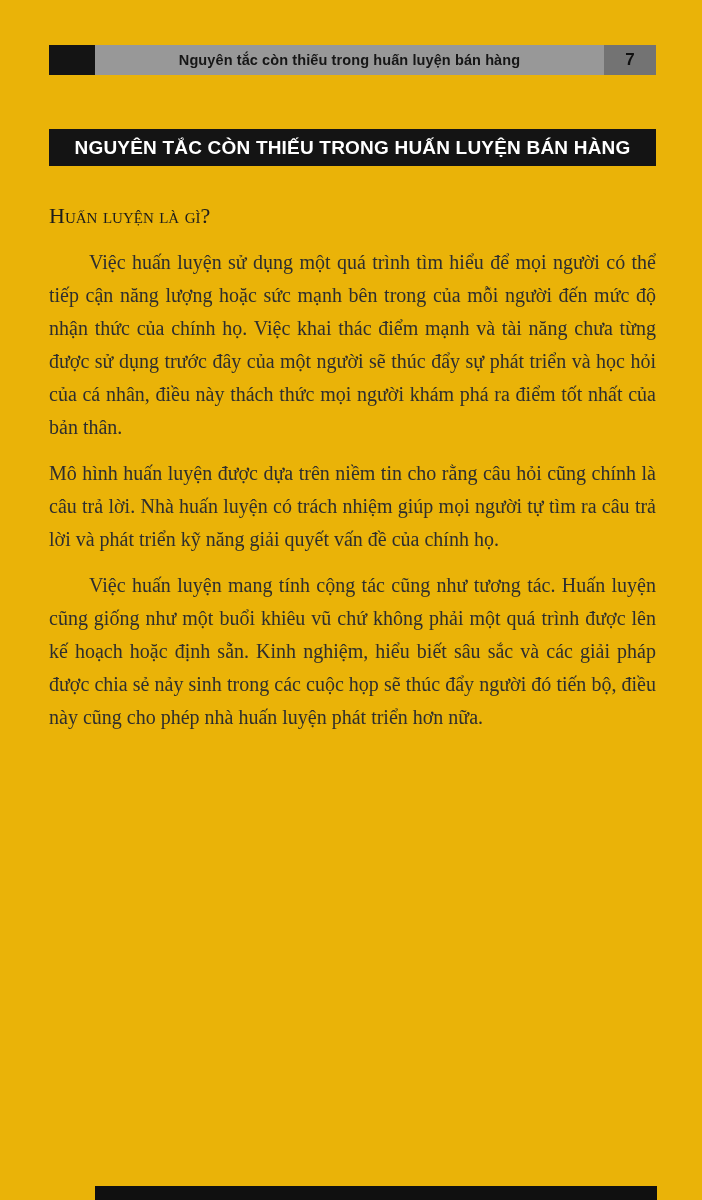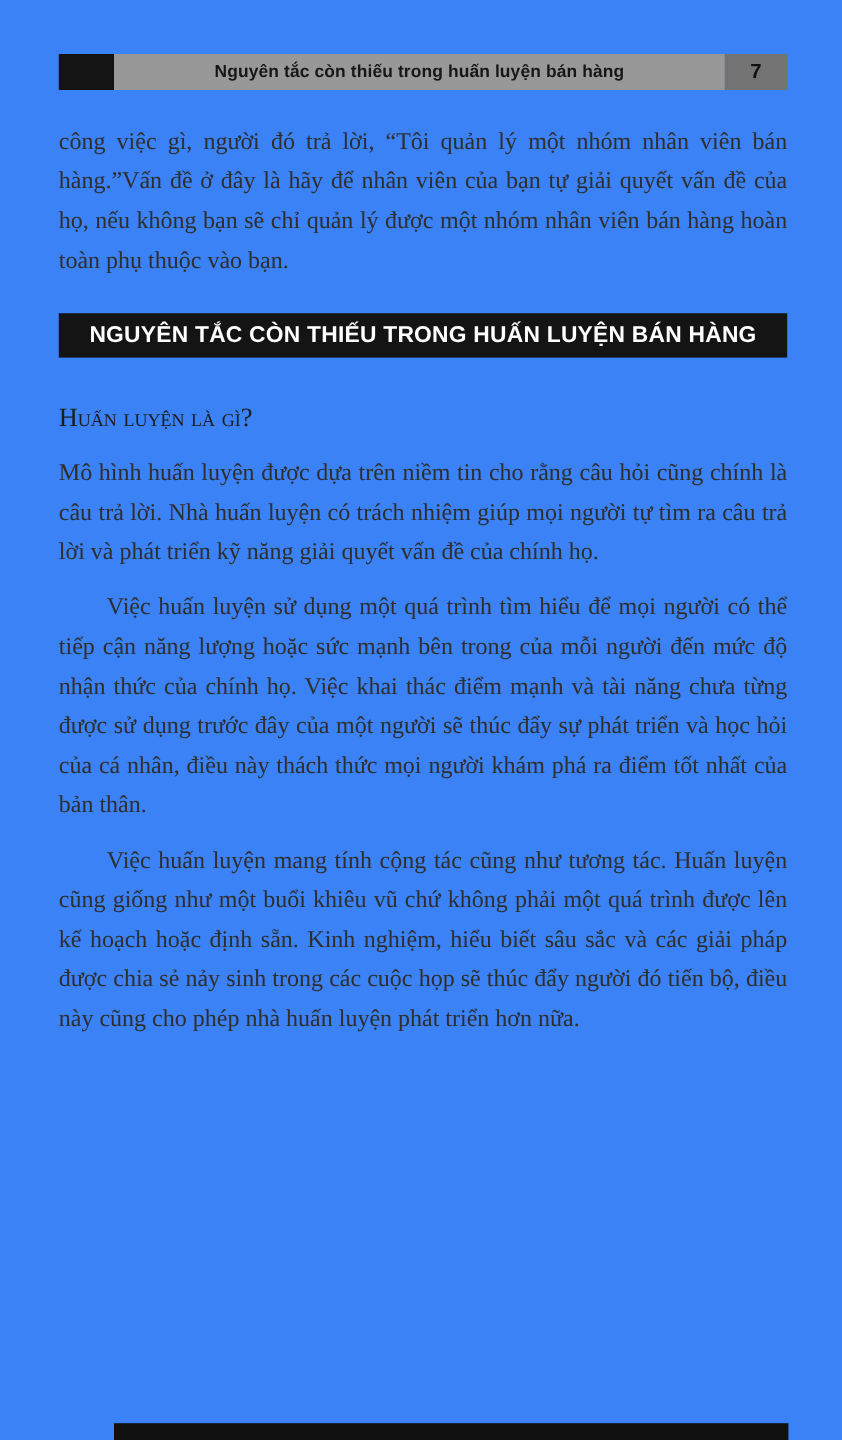--- a/index.html
+++ b/index.html
@@ -7,21 +7,21 @@
     width: 702px;
     height: 1200px;
     background: #ffffff;
     position: relative;
     overflow: hidden;
     font-family: "Liberation Serif", serif;
   }
   .page {
     position: absolute;
     inset: 0;
-    background: #3b82f6;
+    background: #eab308;
   }
   
   .running-header {
     position: absolute;
     top: 45px;
     left: 49px;
     right: 46px;
     height: 30px;
     display: flex;
     align-items: stretch;
@@ -115,31 +115,30 @@
   <header class="running-header">
     <div class="header-accent"></div>
     <div class="header-bar">
       <span class="header-title">Nguyên tắc còn thiếu trong huấn luyện bán hàng</span>
     </div>
     <div class="header-pagenum">7</div>
   </header>
 
   <main class="text-block">
 
-    <p class="para">công việc gì, người đó trả lời, “Tôi quản lý một nhóm nhân viên bán hàng.”Vấn đề ở đây là hãy để nhân viên của bạn tự giải quyết vấn đề của họ, nếu không bạn sẽ chỉ quản lý được một nhóm nhân viên bán hàng hoàn toàn phụ thuộc vào bạn.</p>
 
     <div class="section-banner">
       <span class="section-banner-text">NGUYÊN TẮC CÒN THIẾU TRONG HUẤN LUYỆN BÁN HÀNG</span>
     </div>
 
     <h2 class="subheading">Huấn luyện là gì?</h2>
 
+    <p class="para indent">Việc huấn luyện sử dụng một quá trình tìm hiểu để mọi người có thể tiếp cận năng lượng hoặc sức mạnh bên trong của mỗi người đến mức độ nhận thức của chính họ. Việc khai thác điểm mạnh và tài năng chưa từng được sử dụng trước đây của một người sẽ thúc đẩy sự phát triển và học hỏi của cá nhân, điều này thách thức mọi người khám phá ra điểm tốt nhất của bản thân.</p>
+
     <p class="para">Mô hình huấn luyện được dựa trên niềm tin cho rằng câu hỏi cũng chính là câu trả lời. Nhà huấn luyện có trách nhiệm giúp mọi người tự tìm ra câu trả lời và phát triển kỹ năng giải quyết vấn đề của chính họ.</p>
-
-    <p class="para indent">Việc huấn luyện sử dụng một quá trình tìm hiểu để mọi người có thể tiếp cận năng lượng hoặc sức mạnh bên trong của mỗi người đến mức độ nhận thức của chính họ. Việc khai thác điểm mạnh và tài năng chưa từng được sử dụng trước đây của một người sẽ thúc đẩy sự phát triển và học hỏi của cá nhân, điều này thách thức mọi người khám phá ra điểm tốt nhất của bản thân.</p>
 
 
     <p class="para indent">Việc huấn luyện mang tính cộng tác cũng như tương tác. Huấn luyện cũng giống như một buổi khiêu vũ chứ không phải một quá trình được lên kế hoạch hoặc định sẵn. Kinh nghiệm, hiểu biết sâu sắc và các giải pháp được chia sẻ nảy sinh trong các cuộc họp sẽ thúc đẩy người đó tiến bộ, điều này cũng cho phép nhà huấn luyện phát triển hơn nữa.</p>
 
   </main>
 
   <div class="footer-bar"></div>
 
 </div>
 

